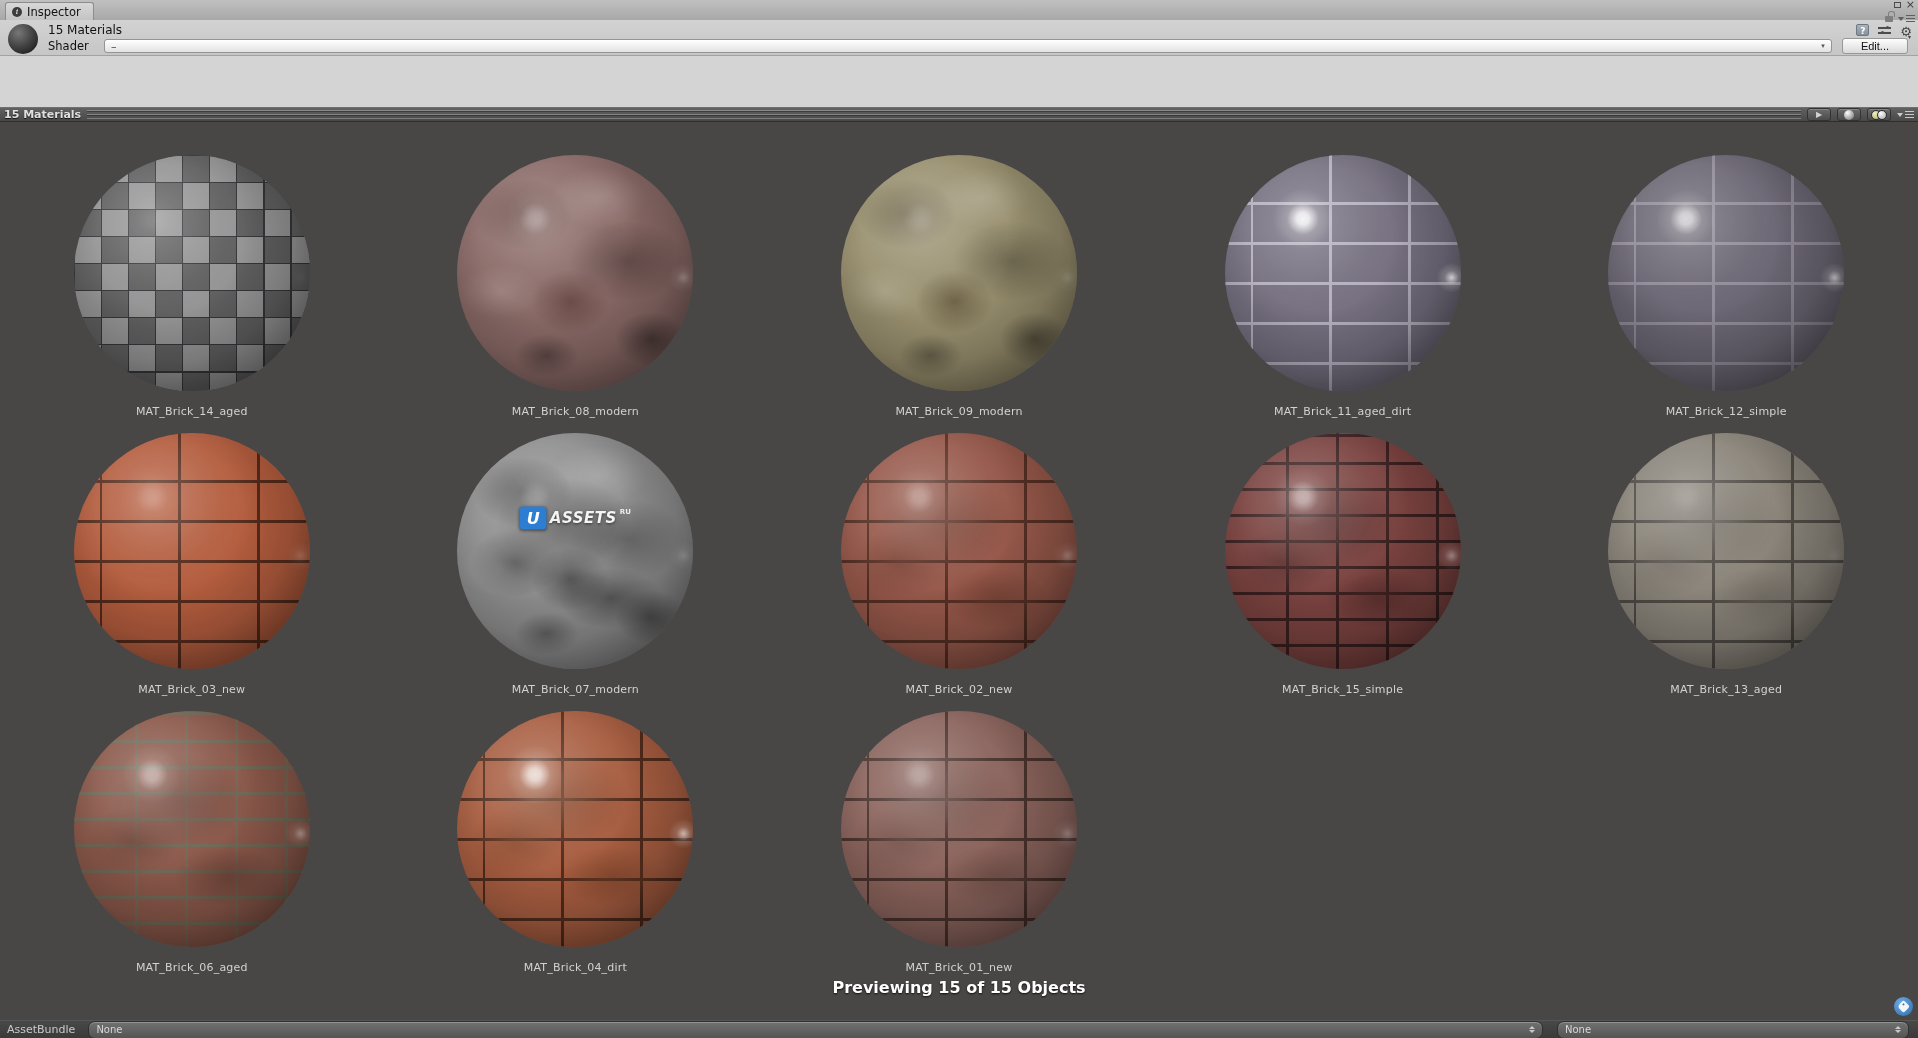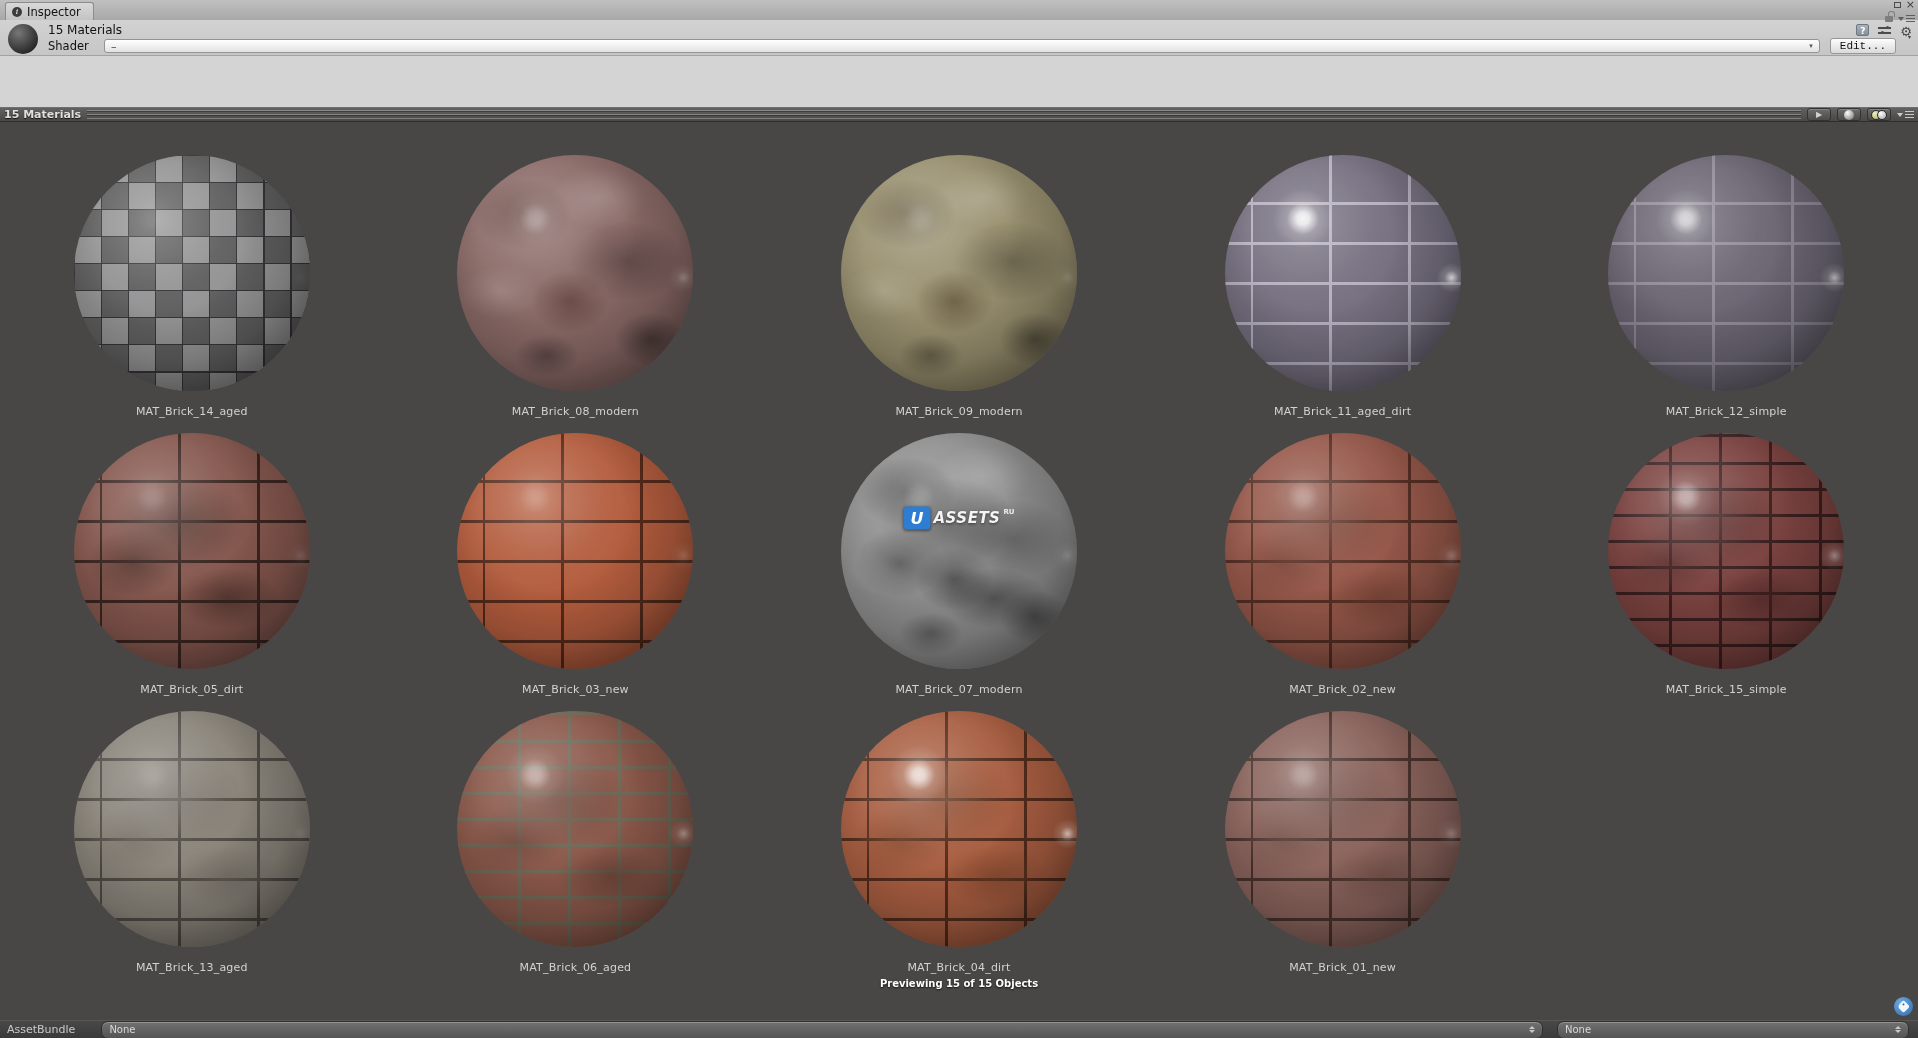--- a/index.html
+++ b/index.html
@@ -42,22 +42,22 @@
   .preset-icon::after{content:"";position:absolute;width:3px;height:3px;border-radius:50%;background:#4c4c4c;
     top:2px;left:8px;box-shadow:-5px 5px 0 #4c4c4c;}
   .gear-icon{font-size:13px;line-height:12px;color:#454545;}
   .gear-arrow{font-size:6px;color:#454545;margin-left:-4px;vertical-align:bottom;}
   .header-row2{display:flex;align-items:center;height:17px;}
   .shader-label{font-size:11.5px;color:#101010;width:56px;flex:0 0 auto;}
   .shader-dropdown{flex:1;height:14px;background:linear-gradient(#ffffff,#e2e2e2);border:1px solid #949494;
     border-radius:3px;display:flex;align-items:center;justify-content:space-between;padding:0 6px;margin-right:10px;
     font-size:11px;color:#444;}
   .dd-arrow{font-size:7px;color:#555;}
-  .edit-btn{height:16px;padding:0 9px;background:linear-gradient(#fdfdfd,#dadada);border:1px solid #979797;
-    border-radius:3px;font-size:11px;color:#111;font-family:Liberation Mono, monospace;margin-right:18px;}
+  .edit-btn{height:16px;padding:0 18px;background:linear-gradient(#fdfdfd,#dadada);border:1px solid #979797;
+    border-radius:3px;font-size:11px;color:#111;font-family:Liberation Sans, sans-serif;margin-right:6px;}
 
   
   .blank-body{height:51px;background:#d4d4d4;flex:0 0 auto;}
 
   
   .preview-bar{height:15px;background:linear-gradient(#616161,#484848);border-top:1px solid #6f6f6f;
     border-bottom:1px solid #2e2e2e;display:flex;align-items:center;padding:0 4px;gap:6px;flex:0 0 auto;}
   .pv-title{font-size:11px;font-weight:bold;color:#e0e0e0;text-shadow:0 1px 1px rgba(0,0,0,.8);white-space:nowrap;}
   .grip{flex:1;height:9px;background:repeating-linear-gradient(180deg,rgba(255,255,255,.28) 0 1px,rgba(0,0,0,.32) 1px 2px,transparent 2px 4px);}
   .pv-btn{height:13px;min-width:24px;border-radius:3px;background:linear-gradient(#6c6c6c,#4b4b4b);
@@ -104,35 +104,35 @@
       radial-gradient(60px 45px at 25% 55%,var(--grunge),transparent 75%),
       radial-gradient(70px 40px at 65% 70%,var(--grunge),transparent 75%);
     opacity:.55;}
   .shade{background:
       radial-gradient(circle at 34% 28%,rgba(255,255,255,.25) 0%,rgba(255,255,255,.05) 30%,rgba(0,0,0,0) 45%),
       radial-gradient(circle at 40% 35%,rgba(0,0,0,0) 35%,rgba(0,0,0,.18) 60%,rgba(0,0,0,.65) 96%);}
   .glossL{opacity:var(--gloss,0);background:
       radial-gradient(circle at 33% 27%,rgba(255,255,255,.95) 0px,rgba(255,255,255,.85) 6px,rgba(255,255,255,.18) 16px,rgba(255,255,255,0) 30px),
       radial-gradient(circle at 96% 52%,rgba(255,255,255,.75) 0px,rgba(255,255,255,.2) 7px,rgba(255,255,255,0) 15px);}
   .mat-label{margin-top:14px;font-size:11px;color:#d2d2d2;letter-spacing:.2px;}
-  .status{text-align:center;font-size:10px;font-weight:bold;color:#ffffff;margin-top:2px;text-shadow:0 1px 2px rgba(0,0,0,.8);}
+  .status{text-align:center;font-size:16px;font-weight:bold;color:#ffffff;margin-top:2px;text-shadow:0 1px 2px rgba(0,0,0,.8);}
   .watermark{position:absolute;left:50%;top:36%;transform:translate(-50%,-50%);display:flex;align-items:center;gap:3px;z-index:3;}
   .wm-u{width:27px;height:23px;background:#2d7dd2;border-radius:4px;color:#fff;font-weight:bold;font-style:italic;
     font-size:16px;display:flex;align-items:center;justify-content:center;box-shadow:0 1px 3px rgba(0,0,0,.45);}
   .wm-text{color:#f4f4f4;font-weight:bold;font-style:italic;font-size:15px;letter-spacing:.5px;text-shadow:0 1px 3px rgba(0,0,0,.55);}
   .wm-sup{color:#ececec;font-size:7px;font-weight:bold;align-self:flex-start;margin-top:1px;text-align:center;}
   .tag-btn{position:absolute;right:5px;bottom:4px;width:19px;height:19px;border-radius:50%;
     background:radial-gradient(circle at 35% 30%,#6fa9e2,#2e6dab);display:flex;align-items:center;justify-content:center;}
   .tag-glyph{width:9px;height:9px;background:#f4f7fa;border-radius:2px 2px 2px 4px;transform:rotate(45deg);position:relative;}
   .tag-glyph::after{content:"";position:absolute;width:2.5px;height:2.5px;border-radius:50%;background:#2e6dab;top:1.5px;left:1.5px;}
 
   
   .bundle-bar{height:18px;background:linear-gradient(#484848,#3a3a3a);border-top:1px solid #565656;
     display:flex;align-items:center;padding:0 9px 0 7px;flex:0 0 auto;}
-  .ab-label{font-size:11px;color:#c9c9c9;margin-right:26px;white-space:nowrap;}
+  .ab-label{font-size:11px;color:#c9c9c9;margin-right:13px;white-space:nowrap;}
   .bundle-dd{height:12px;border-radius:7px;background:linear-gradient(#717171,#545454);border:1px solid #2f2f2f;
     box-shadow:inset 0 1px 0 rgba(255,255,255,.25);color:#d8d8d8;font-size:10px;
     display:flex;align-items:center;justify-content:space-between;padding:8px 7px;}
   .bundle-dd.grow{flex:1;margin-right:14px;}
   .bundle-dd.variant{width:352px;}
   .updown{display:flex;flex-direction:column;gap:1px;}
   .ud-up{width:0;height:0;border-left:3px solid transparent;border-right:3px solid transparent;border-bottom:3px solid #c9c9c9;}
   .ud-dn{width:0;height:0;border-left:3px solid transparent;border-right:3px solid transparent;border-top:3px solid #c9c9c9;}
 </style>
 </head>
@@ -243,29 +243,20 @@
         </div>
         <div class="cell">
           <div class="sphere" style="--base: #6b6673; --mortar: #97929f; --gloss: 0.7;">
             <div class="layer pat pat-brick-lg"></div>
             <div class="layer shade"></div>
             <div class="layer glossL"></div>
           </div>
           <div class="mat-label">MAT_Brick_12_simple</div>
         </div>
         <div class="cell">
-          <div class="sphere" style="--base: #86584f; --mortar: #2f1e1a; --grunge: #38241f; --gloss: 0.15;">
-            <div class="layer pat pat-brick-lg"></div>
-            <div class="layer grunge"></div>
-            <div class="layer shade"></div>
-            <div class="layer glossL"></div>
-          </div>
-          <div class="mat-label">MAT_Brick_05_dirt</div>
-        </div>
-        <div class="cell">
           <div class="sphere" style="--base: #b45d3e; --mortar: #452316; --gloss: 0.2;">
             <div class="layer pat pat-brick-lg"></div>
             <div class="layer shade"></div>
             <div class="layer glossL"></div>
           </div>
           <div class="mat-label">MAT_Brick_03_new</div>
         </div>
         <div class="cell">
           <div class="sphere" style="--base: #8e8e8e; --base2: #525252; --grunge: #2e2e2e; --gloss: 0.2;">
             <div class="layer pat pat-rock"></div>

